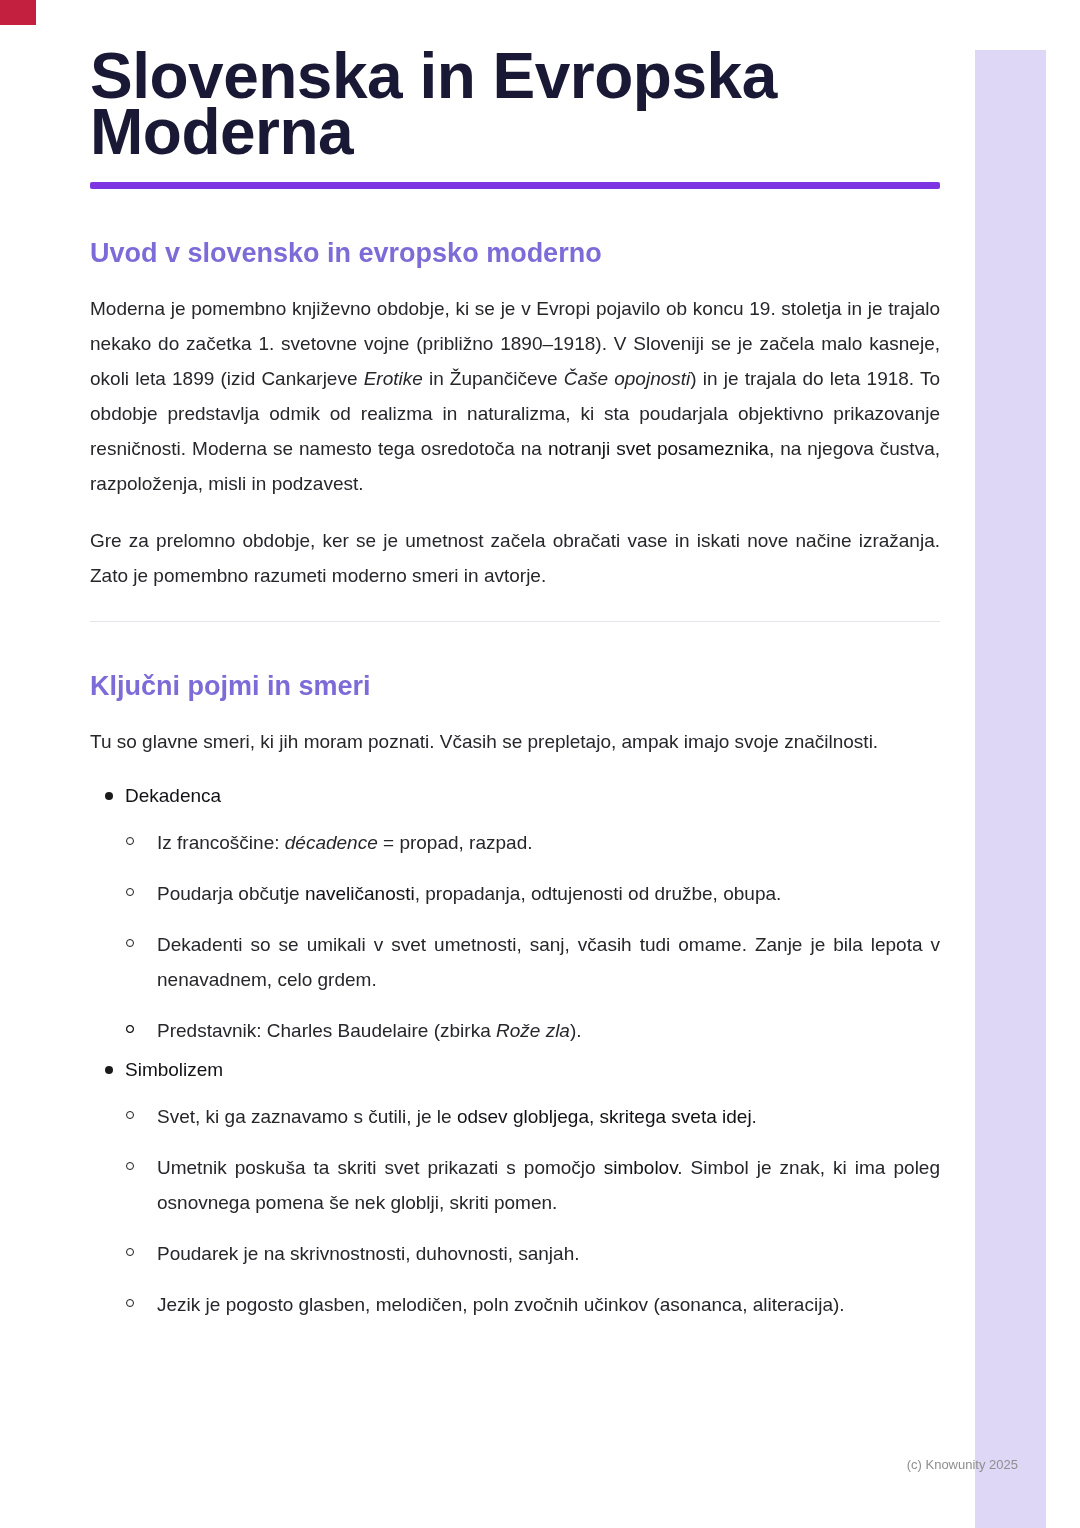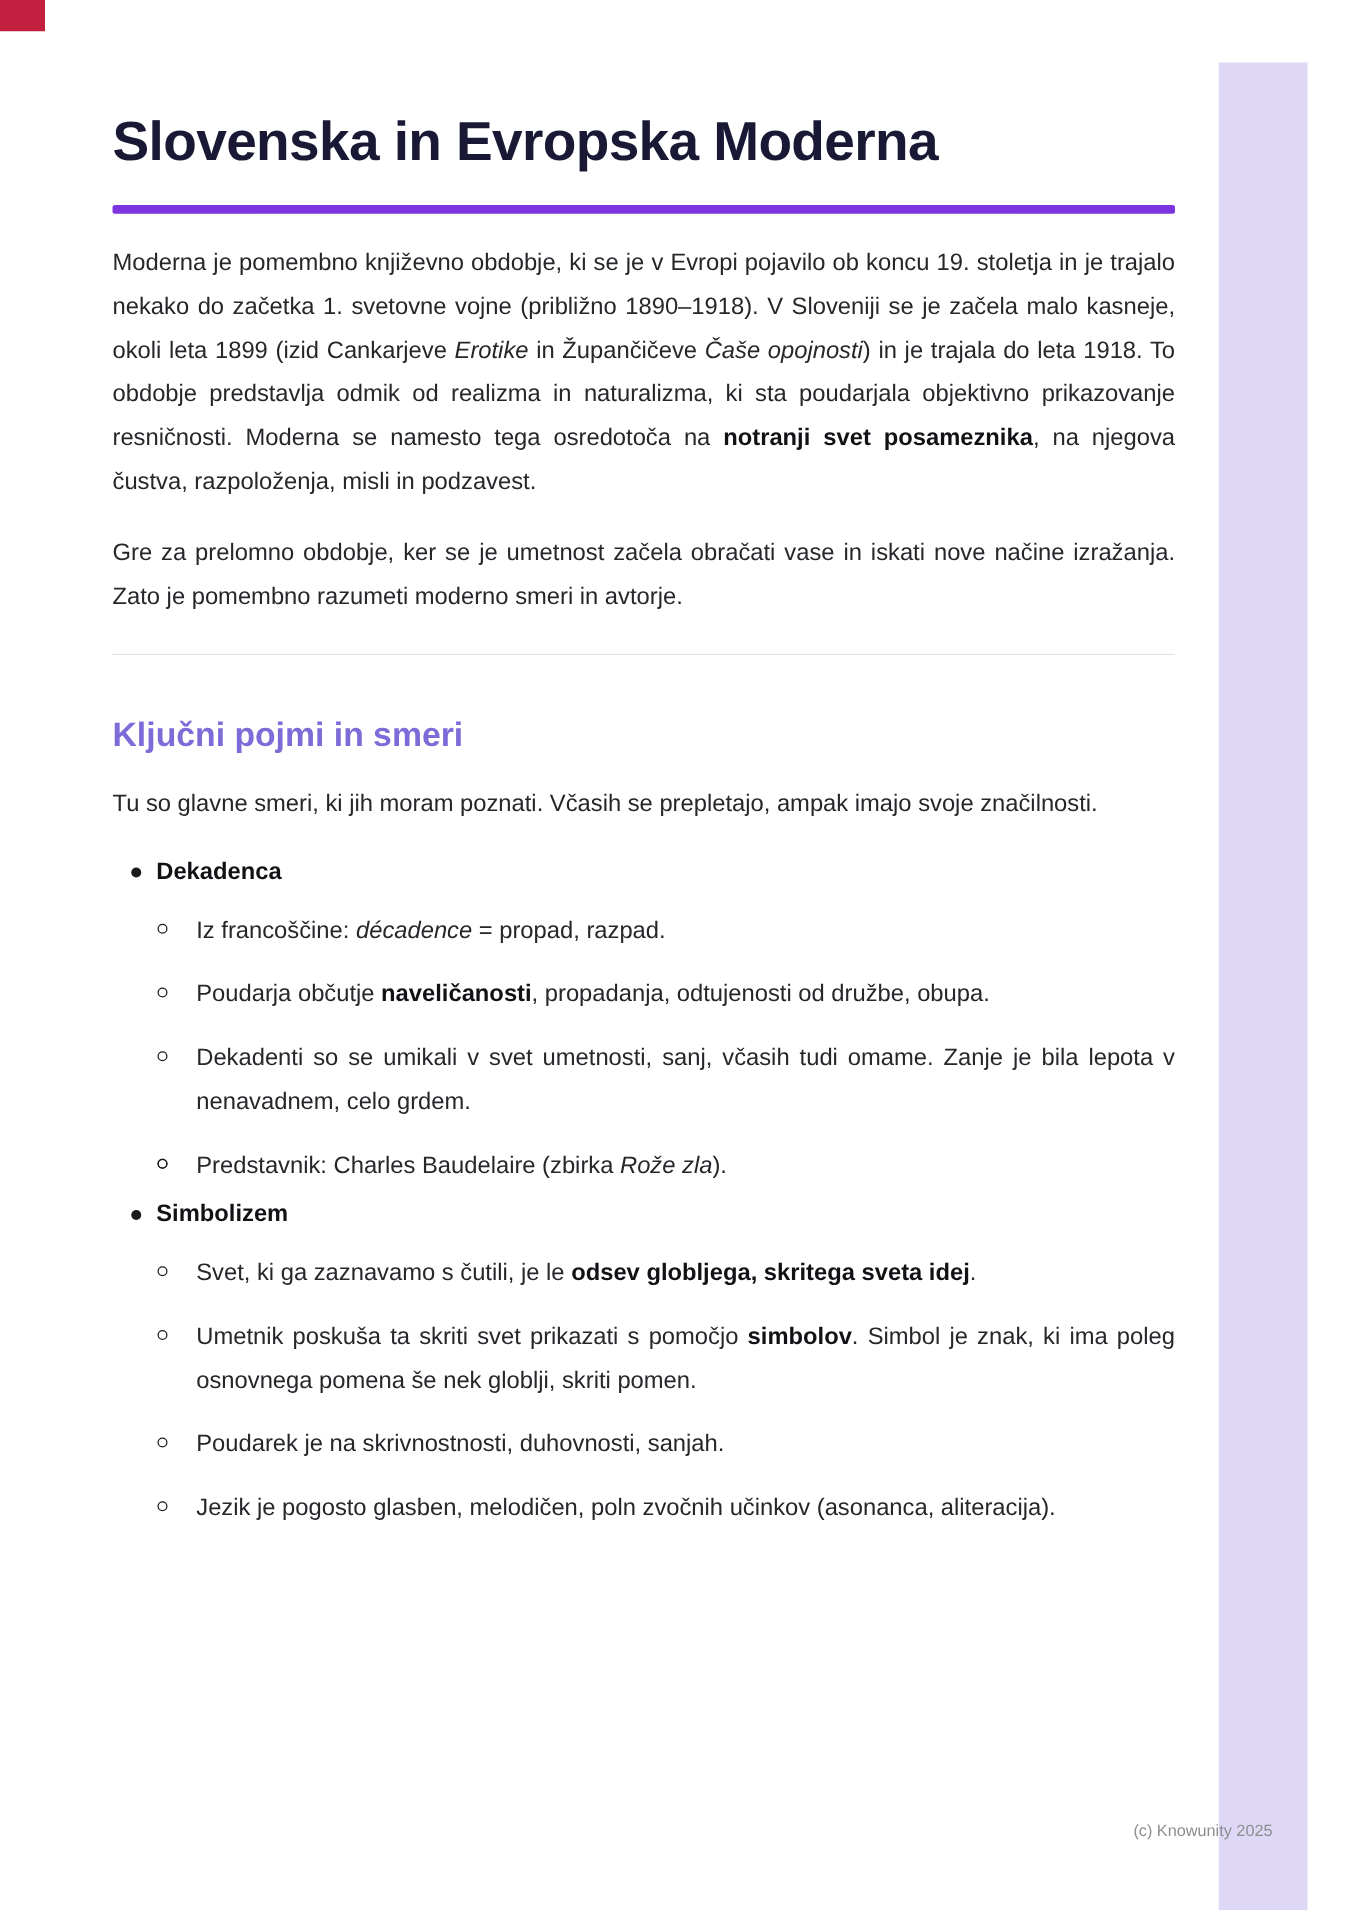--- a/index.html
+++ b/index.html
@@ -27,22 +27,22 @@
     right: 34px;
     width: 71px;
     background: var(--side-strip, #ded8f6);
   }
   .content {
     position: absolute;
     left: 90px; top: 0;
     width: 850px;
   }
   h1.doc-title {
-    padding-top: 86px;
-    font-size: 44px;
+    padding-top: 48px;
+    font-size: 64px;
     line-height: 56px;
     font-weight: 800;
     letter-spacing: -0.5px;
     color: var(--title-ink, #191935);
   }
   .title-rule {
     margin-top: 22px;
     width: 100%;
     height: 7px;
     border-radius: 2px;
@@ -55,21 +55,21 @@
     font-weight: 700;
     color: var(--heading-purple, #7d6bd8);
   }
   .body-text {
     margin-top: 22px;
     font-size: 19px;
     line-height: 35px;
     color: var(--body-ink, #26262b);
     text-align: justify;
   }
-  .body-text span.b, .topic-label { font-weight: 700; color: #121216; }
+  .body-text span.b, .topic-label { font-weight: 400; color: #121216; }
   .body-text span.i { font-style: italic; }
   hr.divider {
     margin-top: 28px;
     border: none;
     border-top: 1px solid #e4e4ea;
     height: 0;
   }
   ul.list-l1 {
     list-style: none;
     margin-top: 24px;
@@ -127,20 +127,21 @@
 <div class="page">
 
   <div class="corner-red"></div>
   <div class="side-strip"></div>
 
   <div class="content">
 
     <h1 class="doc-title">Slovenska in Evropska Moderna</h1>
     <div class="title-rule"></div>
 
+    <h2 class="section-heading">Uvod v slovensko in evropsko moderno</h2>
     <p class="body-text"><span>Moderna je pomembno književno obdobje, ki se je v Evropi pojavilo ob koncu 19. stoletja in je trajalo nekako do začetka 1. svetovne vojne (približno 1890–1918). V Sloveniji se je začela malo kasneje, okoli leta 1899 (izid Cankarjeve </span><span class="i">Erotike</span><span> in Župančičeve </span><span class="i">Čaše opojnosti</span><span>) in je trajala do leta 1918. To obdobje predstavlja odmik od realizma in naturalizma, ki sta poudarjala objektivno prikazovanje resničnosti. Moderna se namesto tega osredotoča na </span><span class="b">notranji svet posameznika</span><span>, na njegova čustva, razpoloženja, misli in podzavest.</span></p>
     <p class="body-text"><span>Gre za prelomno obdobje, ker se je umetnost začela obračati vase in iskati nove načine izražanja. Zato je pomembno razumeti moderno smeri in avtorje.</span></p>
 
     <hr class="divider">
 
     <h2 class="section-heading">Ključni pojmi in smeri</h2>
     <p class="body-text"><span>Tu so glavne smeri, ki jih moram poznati. Včasih se prepletajo, ampak imajo svoje značilnosti.</span></p>
 
     <ul class="list-l1">
 

